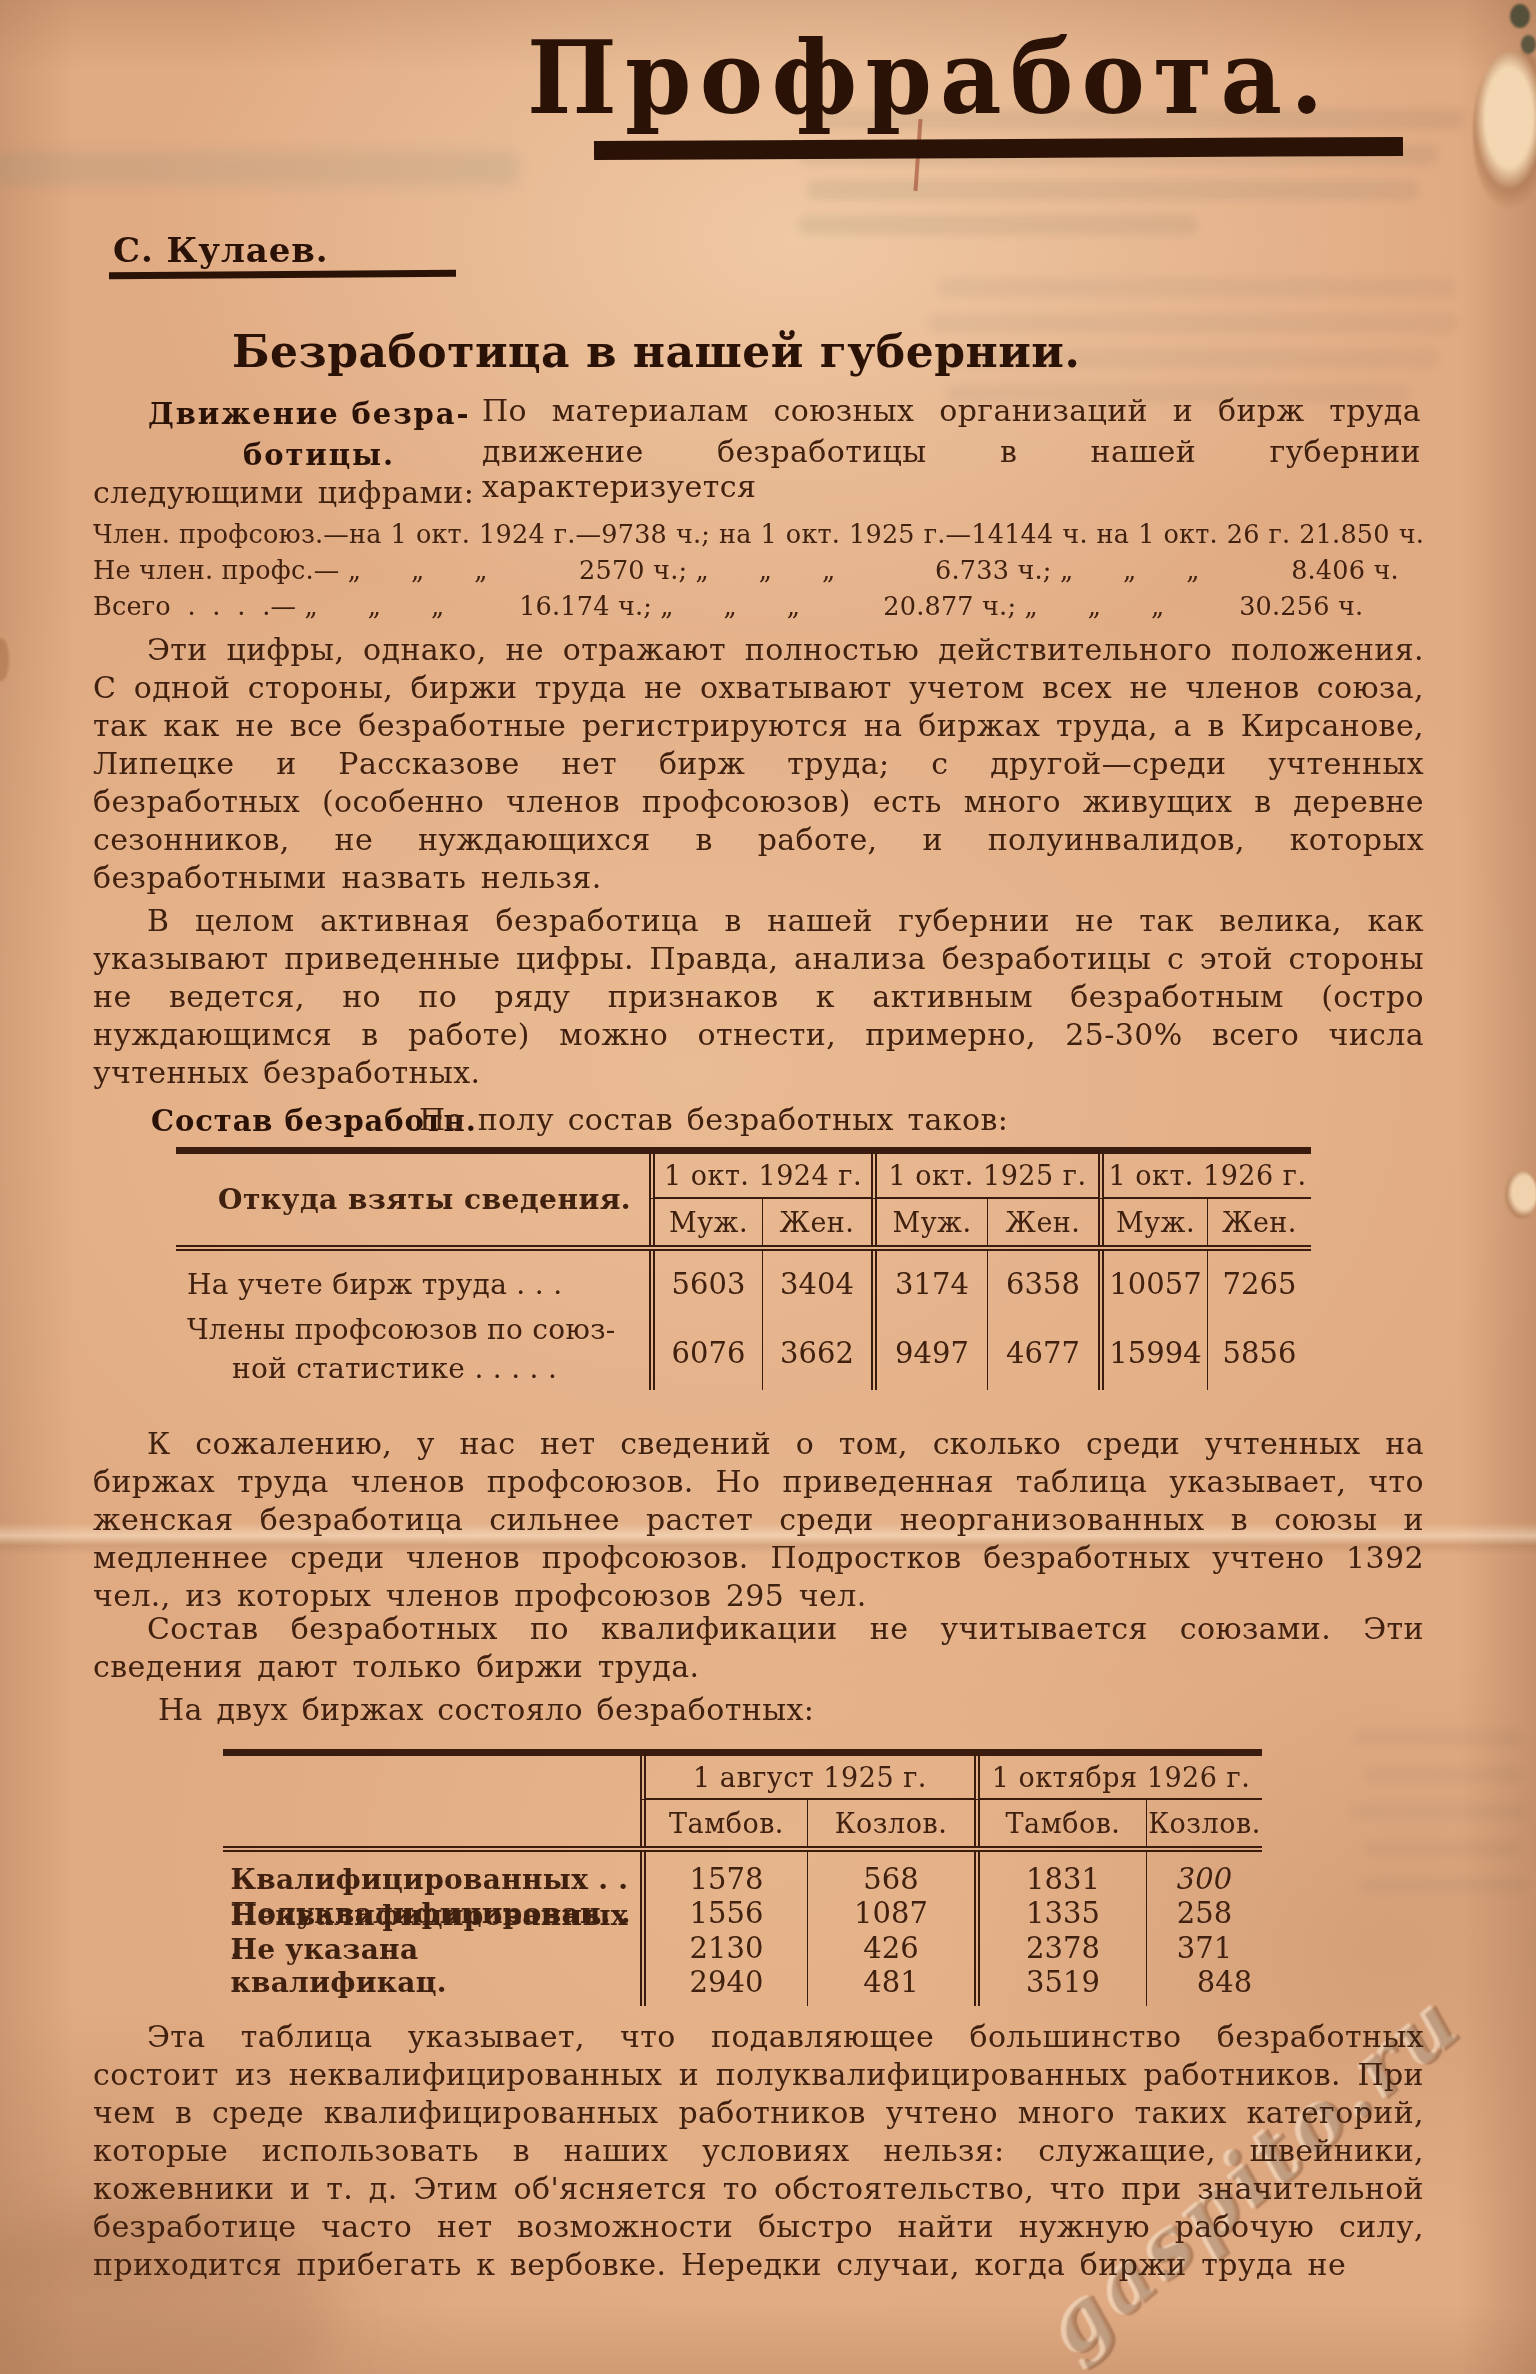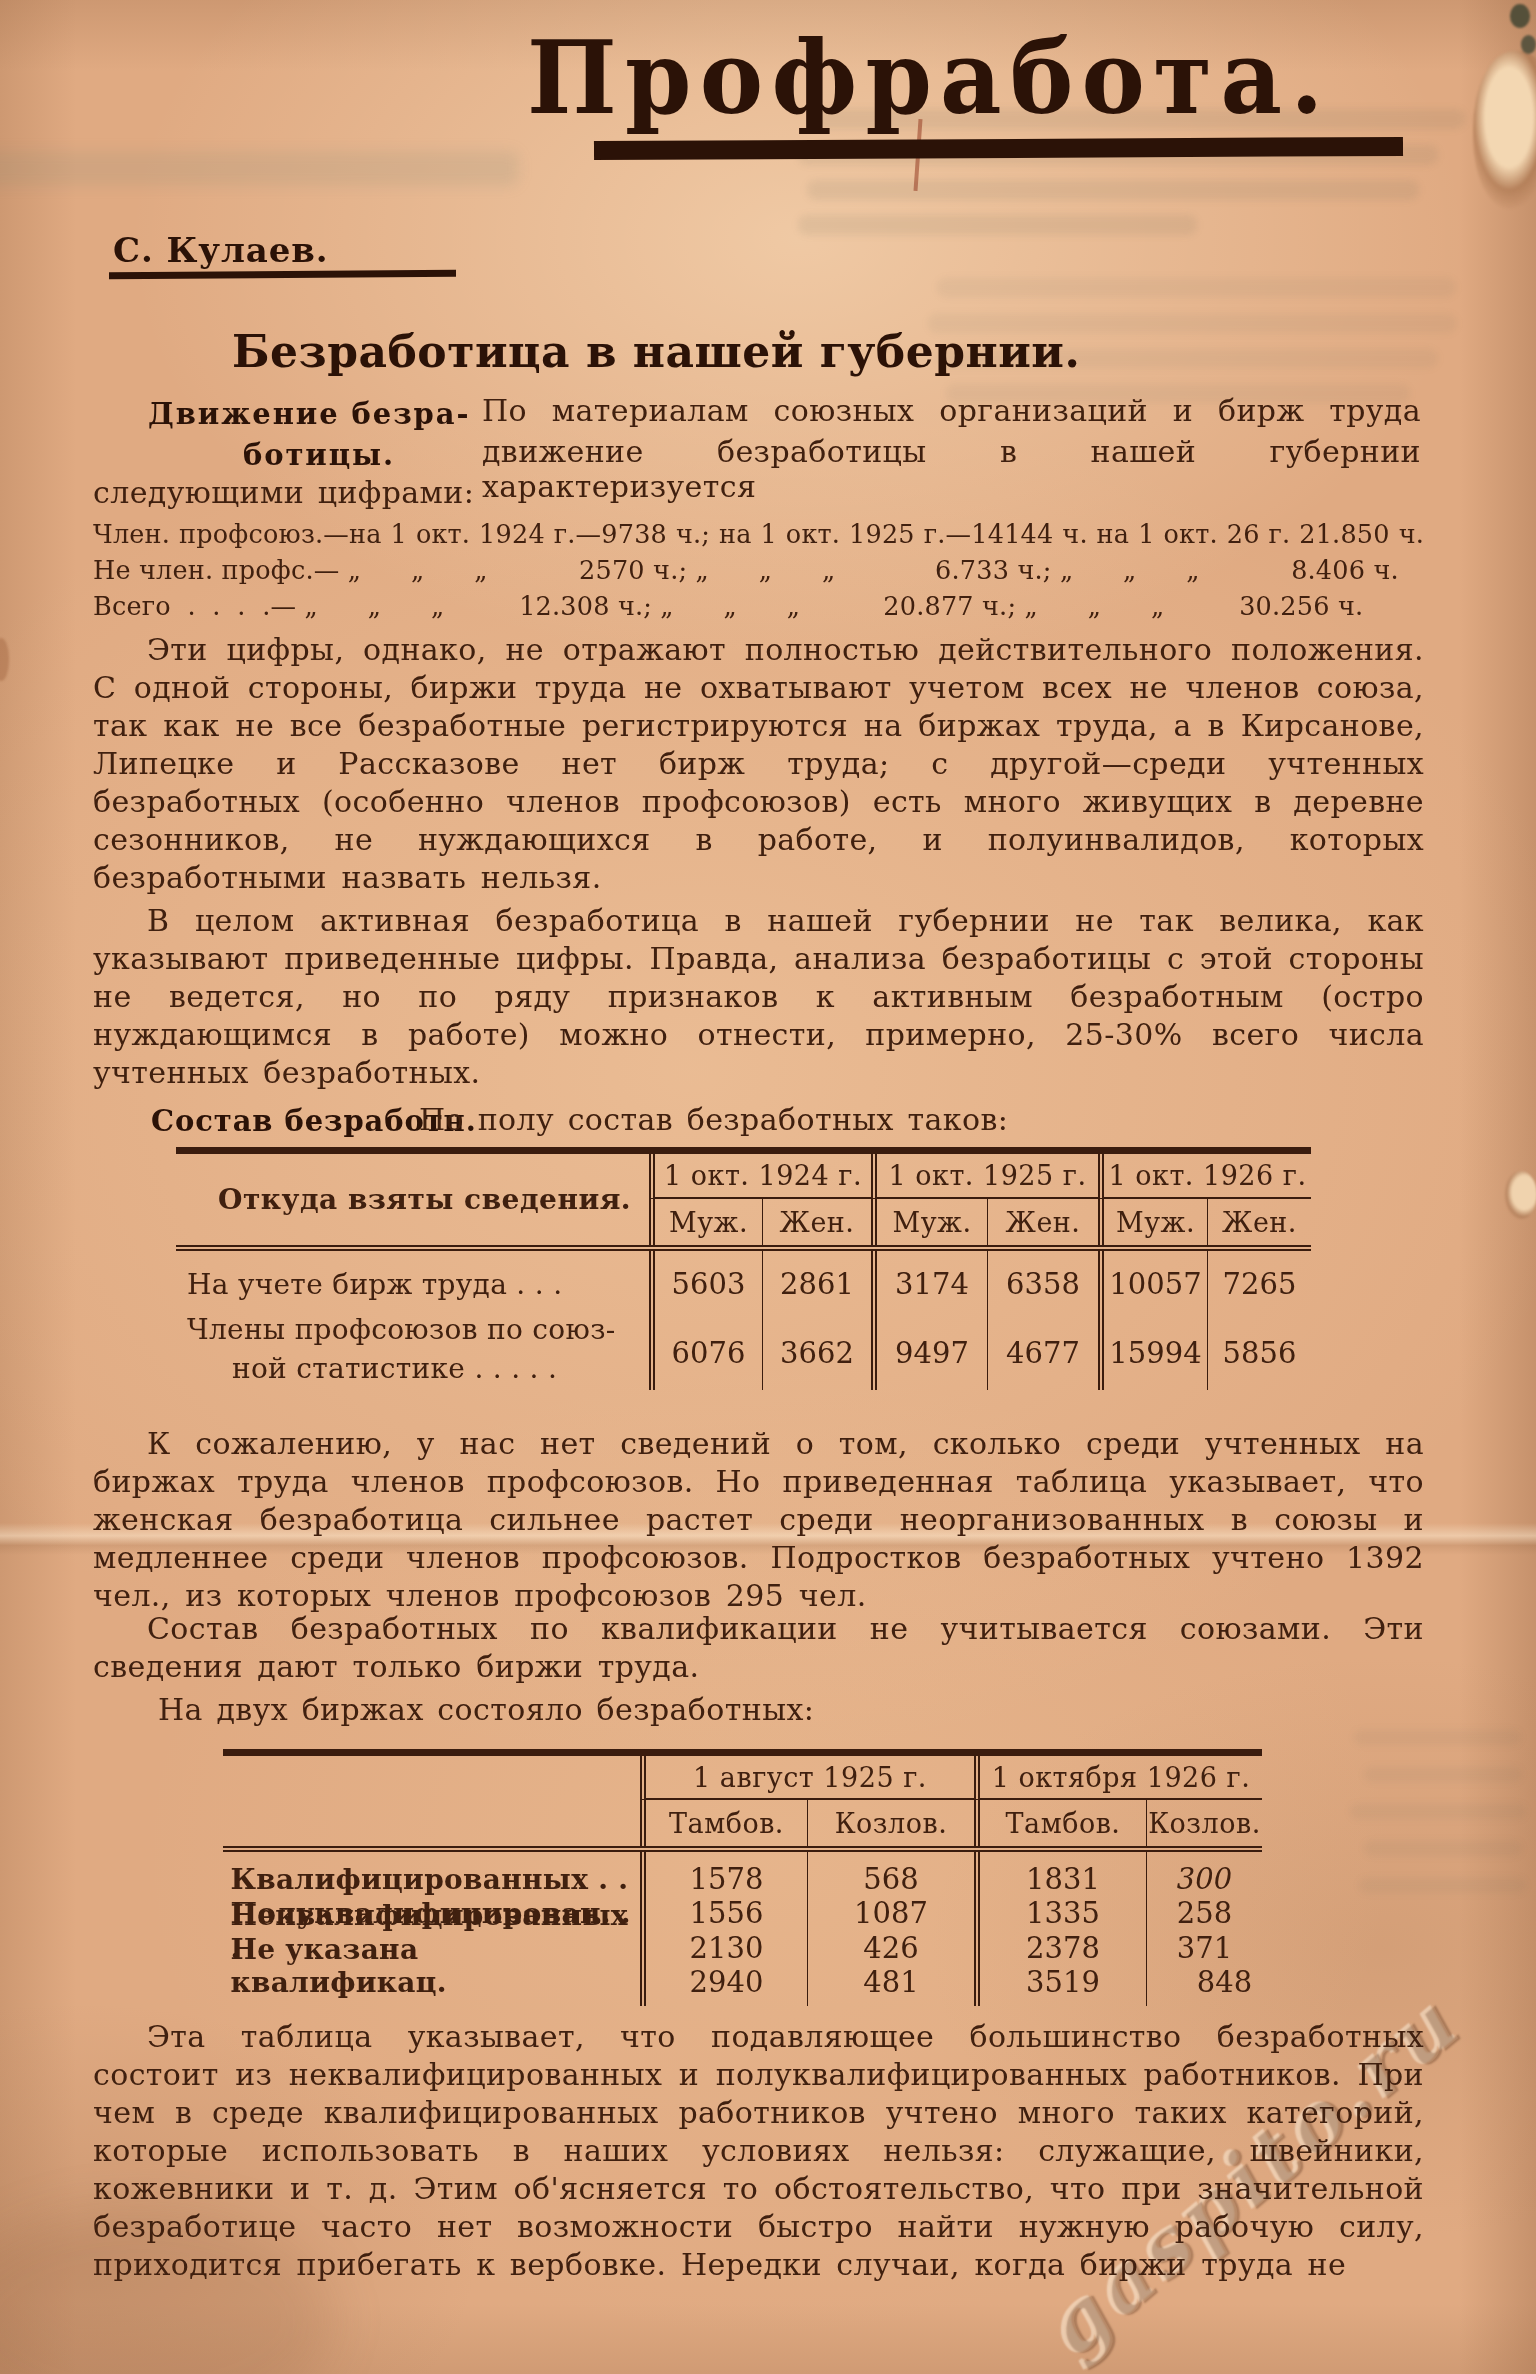--- a/index.html
+++ b/index.html
@@ -113,21 +113,21 @@
 
   <div class="abs sidehead" data-interactable="false" style="left:148px;top:397px;">Движение безра-</div>
   <div class="abs sidehead" data-interactable="false" style="left:243px;top:438px;">ботицы.</div>
   <div class="abs lead fill" data-interactable="false" style="left:482px;top:393px;width:939px;">По материалам союзных организаций и бирж труда</div>
   <div class="abs lead fill" data-interactable="false" style="left:482px;top:434px;width:939px;">движение безработицы в нашей губернии характеризуется</div>
   <div class="abs lead" data-interactable="false" style="left:93px;top:475px;">следующими цифрами:</div>
 
   <div class="abs" data-interactable="false" style="left:93px;top:516px;width:1331px;">
     <div class="stats" data-interactable="false" style="white-space:normal;text-align:justify;text-align-last:justify;">Член. профсоюз.—на 1 окт. 1924 г.—9738 ч.; на 1 окт. 1925 г.—14144 ч. на 1 окт. 26 г. 21.850 ч.</div>
     <div class="stats" data-interactable="false">Не член. профс.— „      „      „           2570 ч.; „      „      „            6.733 ч.; „      „      „           8.406 ч.</div>
-    <div class="stats" data-interactable="false">Всего  .  .  .  .— „      „      „         12.308 ч.; „      „      „          20.877 ч.; „      „      „         30.256 ч.</div>
+    <div class="stats" data-interactable="false">Всего  .  .  .  .— „      „      „         16.174 ч.; „      „      „          20.877 ч.; „      „      „         30.256 ч.</div>
   </div>
 
   <div class="abs para" data-interactable="false" style="left:93px;top:631px;width:1331px;">Эти цифры, однако, не отражают полностью действительного положения. С одной стороны, биржи труда не охватывают учетом всех не членов союза, так как не все безработные регистрируются на биржах труда, а в Кирсанове, Липецке и Рассказове нет бирж труда; с другой—среди учтенных безработных (особенно членов профсоюзов) есть много живущих в деревне сезонников, не нуждающихся в работе, и полуинвалидов, которых безработными назвать нельзя.</div>
   <div class="abs para" data-interactable="false" style="left:93px;top:902px;width:1331px;">В целом активная безработица в нашей губернии не так велика, как указывают приведенные цифры. Правда, анализа безработицы с этой стороны не ведется, но по ряду признаков к активным безработным (остро нуждающимся в работе) можно отнести, примерно, 25-30% всего числа учтенных безработных.</div>
 
   <div class="abs sidehead" data-interactable="false" style="left:151px;top:1104px;letter-spacing:0.9px;">Состав безработн.</div>
   <div class="abs lead" data-interactable="false" style="left:419px;top:1102px;">По полу состав безработных таков:</div>
 
   <div class="abs" data-interactable="false" style="left:176px;top:1147px;width:1135px;">
     <div class="t-grid t1-cols thead" data-interactable="false" style="grid-template-rows:45px 46px;">
@@ -139,21 +139,21 @@
       <div class="cell sub sl" data-interactable="false" style="grid-row:2;grid-column:3;">Жен.</div>
       <div class="cell sub dl" data-interactable="false" style="grid-row:2;grid-column:4;">Муж.</div>
       <div class="cell sub sl" data-interactable="false" style="grid-row:2;grid-column:5;">Жен.</div>
       <div class="cell sub dl" data-interactable="false" style="grid-row:2;grid-column:6;">Муж.</div>
       <div class="cell sub sl" data-interactable="false" style="grid-row:2;grid-column:7;">Жен.</div>
     </div>
     <div class="t-grid t1-cols" data-interactable="false" style="grid-template-rows:59px 80px;">
 
       <div class="cell start bot t1-rowlabel" data-interactable="false" style="grid-row:1;grid-column:1;padding-left:11px;padding-bottom:9.3px;">На учете бирж труда . . .</div>
       <div class="cell bot val dl" data-interactable="false" style="grid-row:1;grid-column:2;padding-bottom:9.3px;">5603</div>
-      <div class="cell bot val sl" data-interactable="false" style="grid-row:1;grid-column:3;padding-bottom:9.3px;">2861</div>
+      <div class="cell bot val sl" data-interactable="false" style="grid-row:1;grid-column:3;padding-bottom:9.3px;">3404</div>
       <div class="cell bot val dl" data-interactable="false" style="grid-row:1;grid-column:4;padding-bottom:9.3px;">3174</div>
       <div class="cell bot val sl" data-interactable="false" style="grid-row:1;grid-column:5;padding-bottom:9.3px;">6358</div>
       <div class="cell bot val dl" data-interactable="false" style="grid-row:1;grid-column:6;padding-bottom:9.3px;">10057</div>
       <div class="cell bot val sl" data-interactable="false" style="grid-row:1;grid-column:7;padding-bottom:9.3px;">7265</div>
 
       <div class="abs-label" data-interactable="false" style="grid-row:2;grid-column:1;padding:5.6px 0 0 11px;">
         <div class="t1-rowlabel" data-interactable="false" style="line-height:28px;">Члены профсоюзов по союз-</div>
         <div class="t1-rowlabel" data-interactable="false" style="line-height:28px;padding-left:45px;margin-top:11px;">ной статистике . . . . .</div>
       </div>
       <div class="cell bot val dl" data-interactable="false" style="grid-row:2;grid-column:2;padding-bottom:20.4px;">6076</div>

